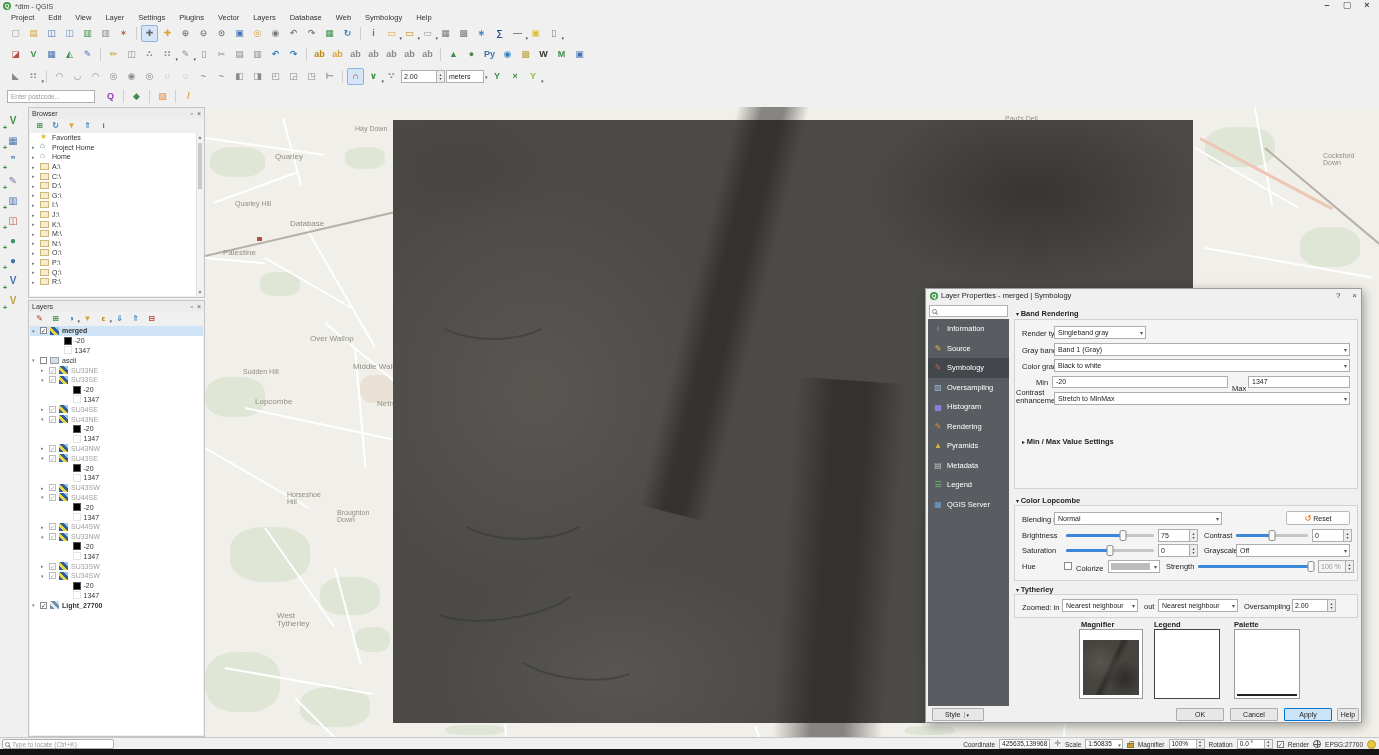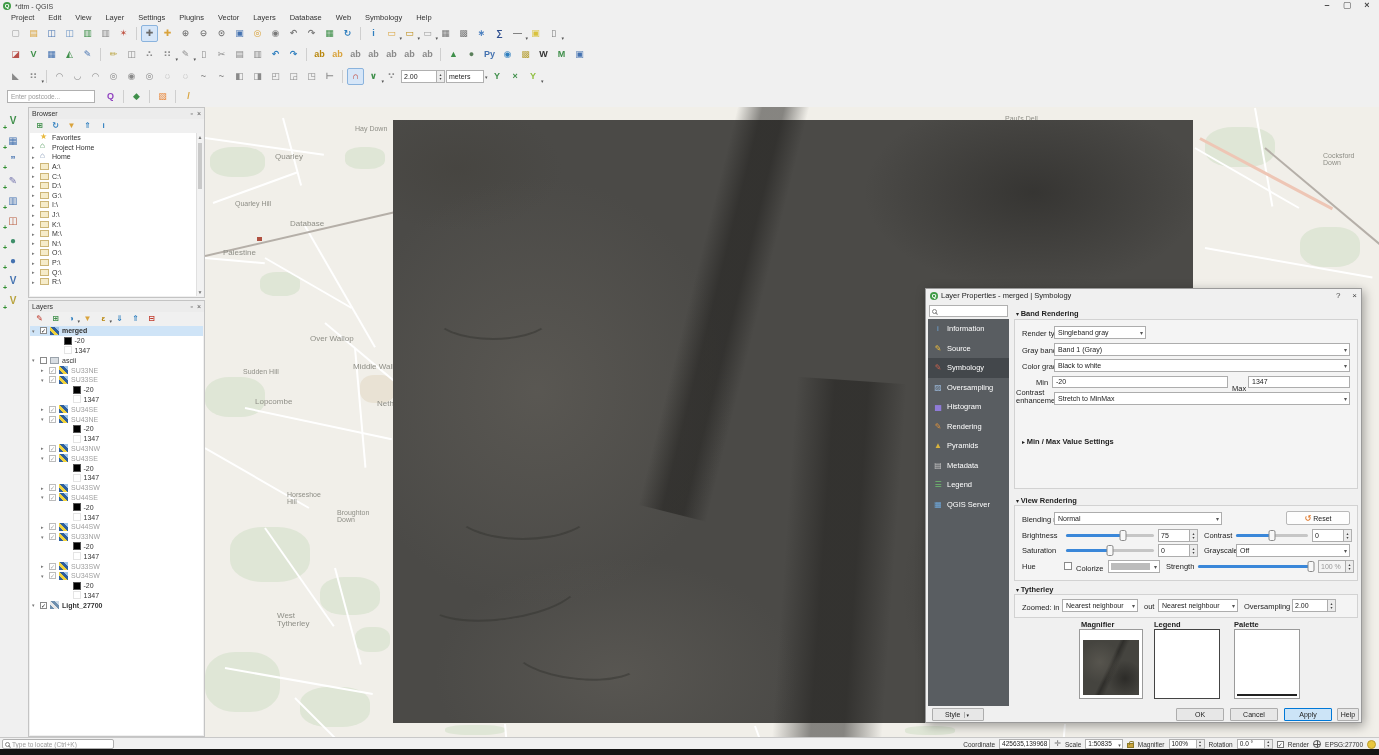--- a/index.html
+++ b/index.html
@@ -1005,21 +1005,21 @@
     <div class="combo" style="left:128px;top:70px;width:296px">Black to white</div>
     <div class="flabel" style="left:110px;top:90px">Min</div>
     <div class="tinput" style="left:126px;top:87px;width:176px">-20</div>
     <div class="flabel" style="left:306px;top:96px">Max</div>
     <div class="tinput" style="left:322px;top:87px;width:102px">1347</div>
     <div class="flabel" style="left:90px;top:100px;width:38px">Contrast
 enhancement</div>
     <div class="combo" style="left:128px;top:103px;width:296px">Stretch to MinMax</div>
     <div class="collhead closed" style="left:96px;top:148px">Min / Max Value Settings</div>
 
-    <div class="collhead" style="left:90px;top:207px">View Rendering</div>
+    <div class="collhead" style="left:90px;top:207px">Color Lopcombe</div>
     <div class="gbox" style="left:88px;top:216px;width:344px;height:76px"></div>
     <div class="flabel" style="left:96px;top:227px">Blending mode</div>
     <div class="combo" style="left:128px;top:223px;width:168px">Normal</div>
     <div class="resetbtn" style="left:360px;top:222px;width:64px;height:14px">
       <span class="ricon">↺</span>
         <span>Reset</span>
     </div>
     <div class="flabel" style="left:96px;top:243px">Brightness</div>
     <div class="slider" style="left:140px;top:241px;width:88px">
       <div class="sl-track"></div>

